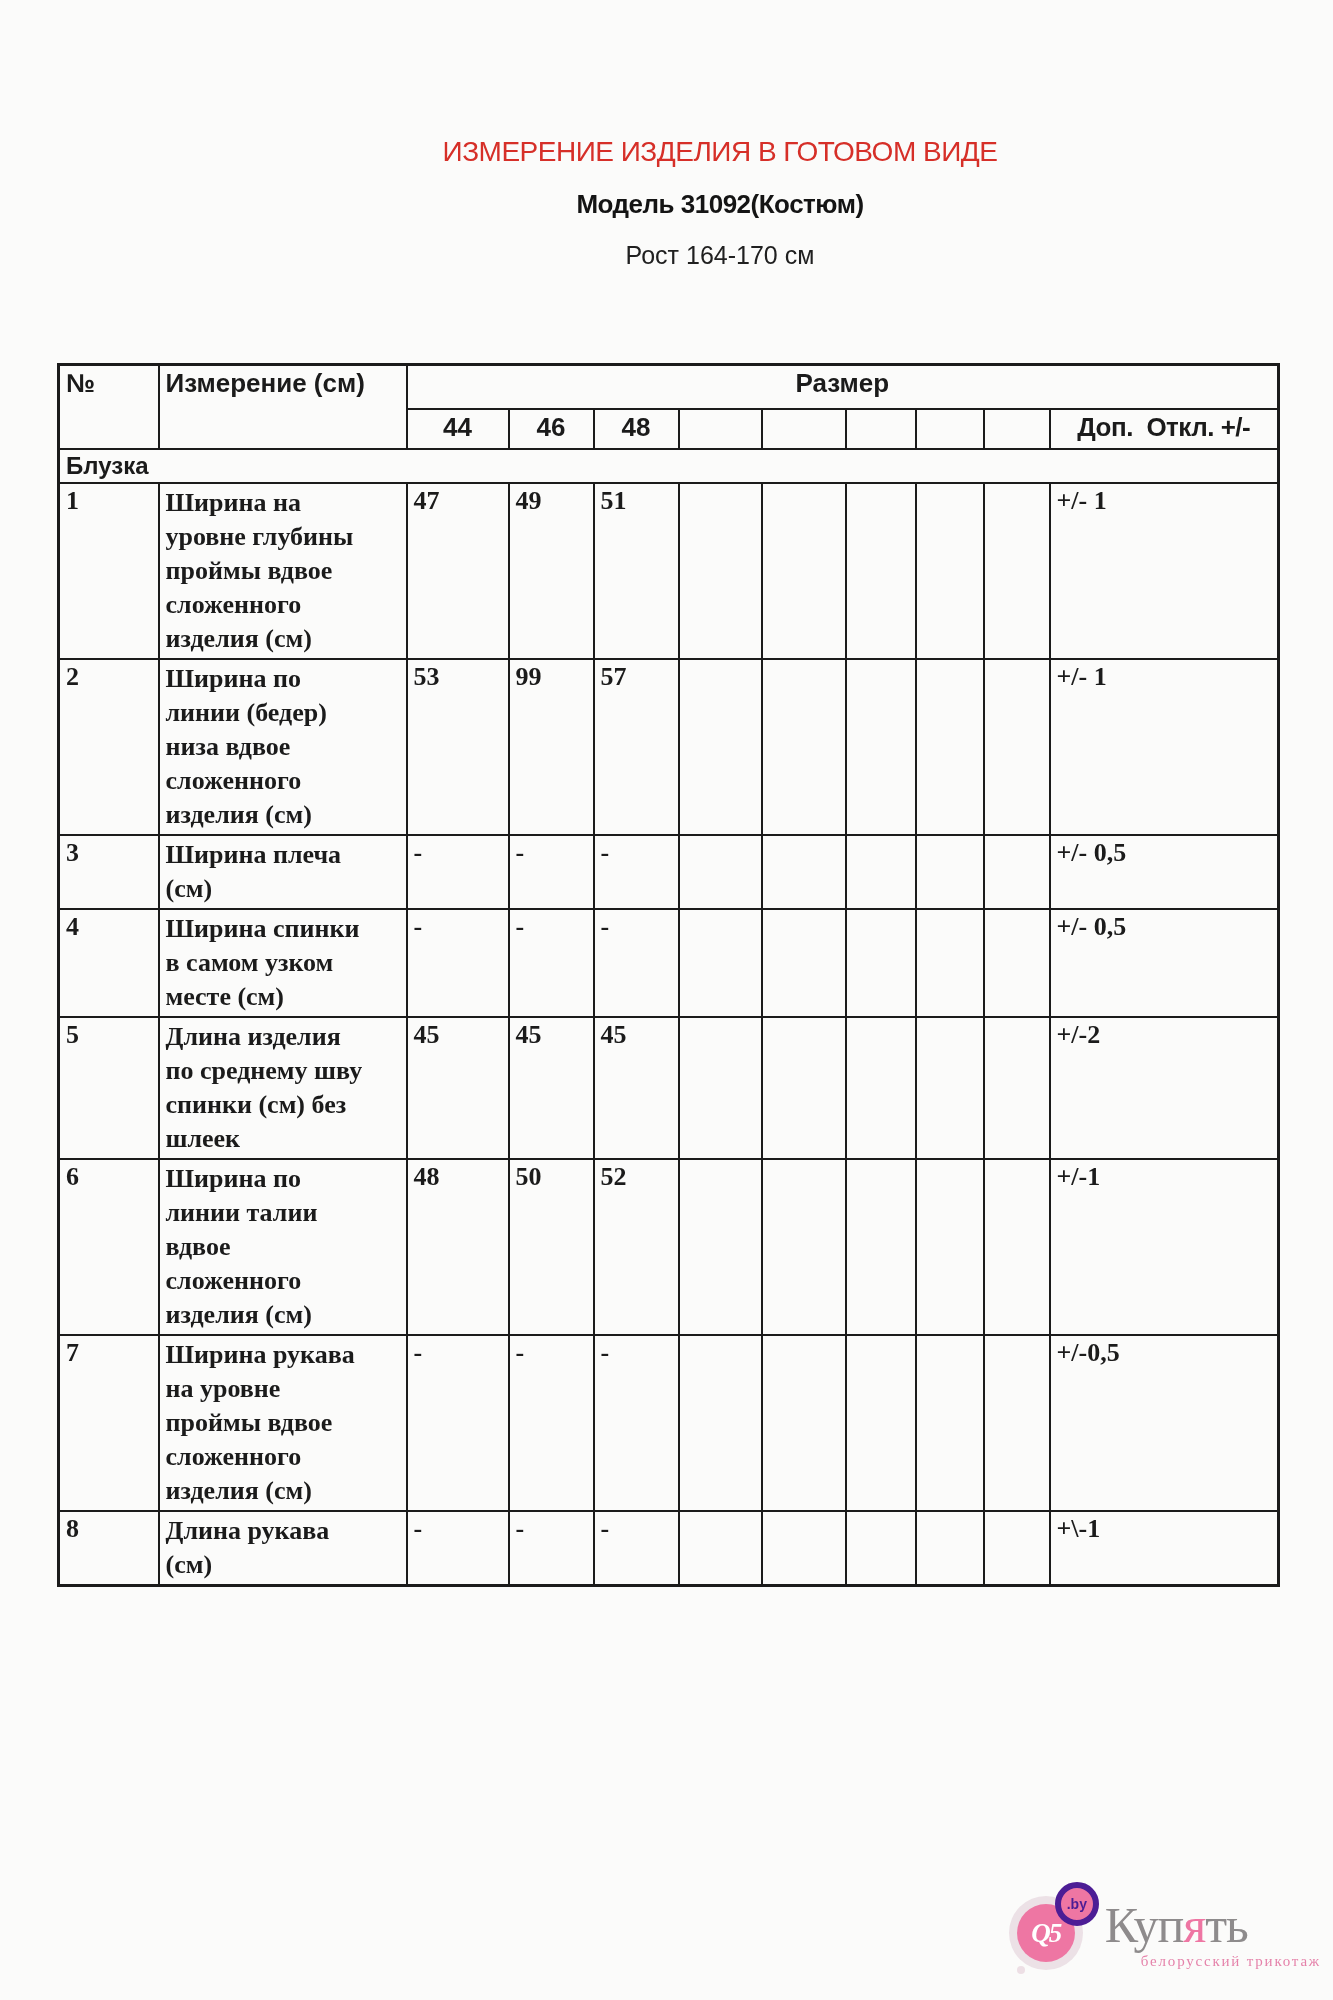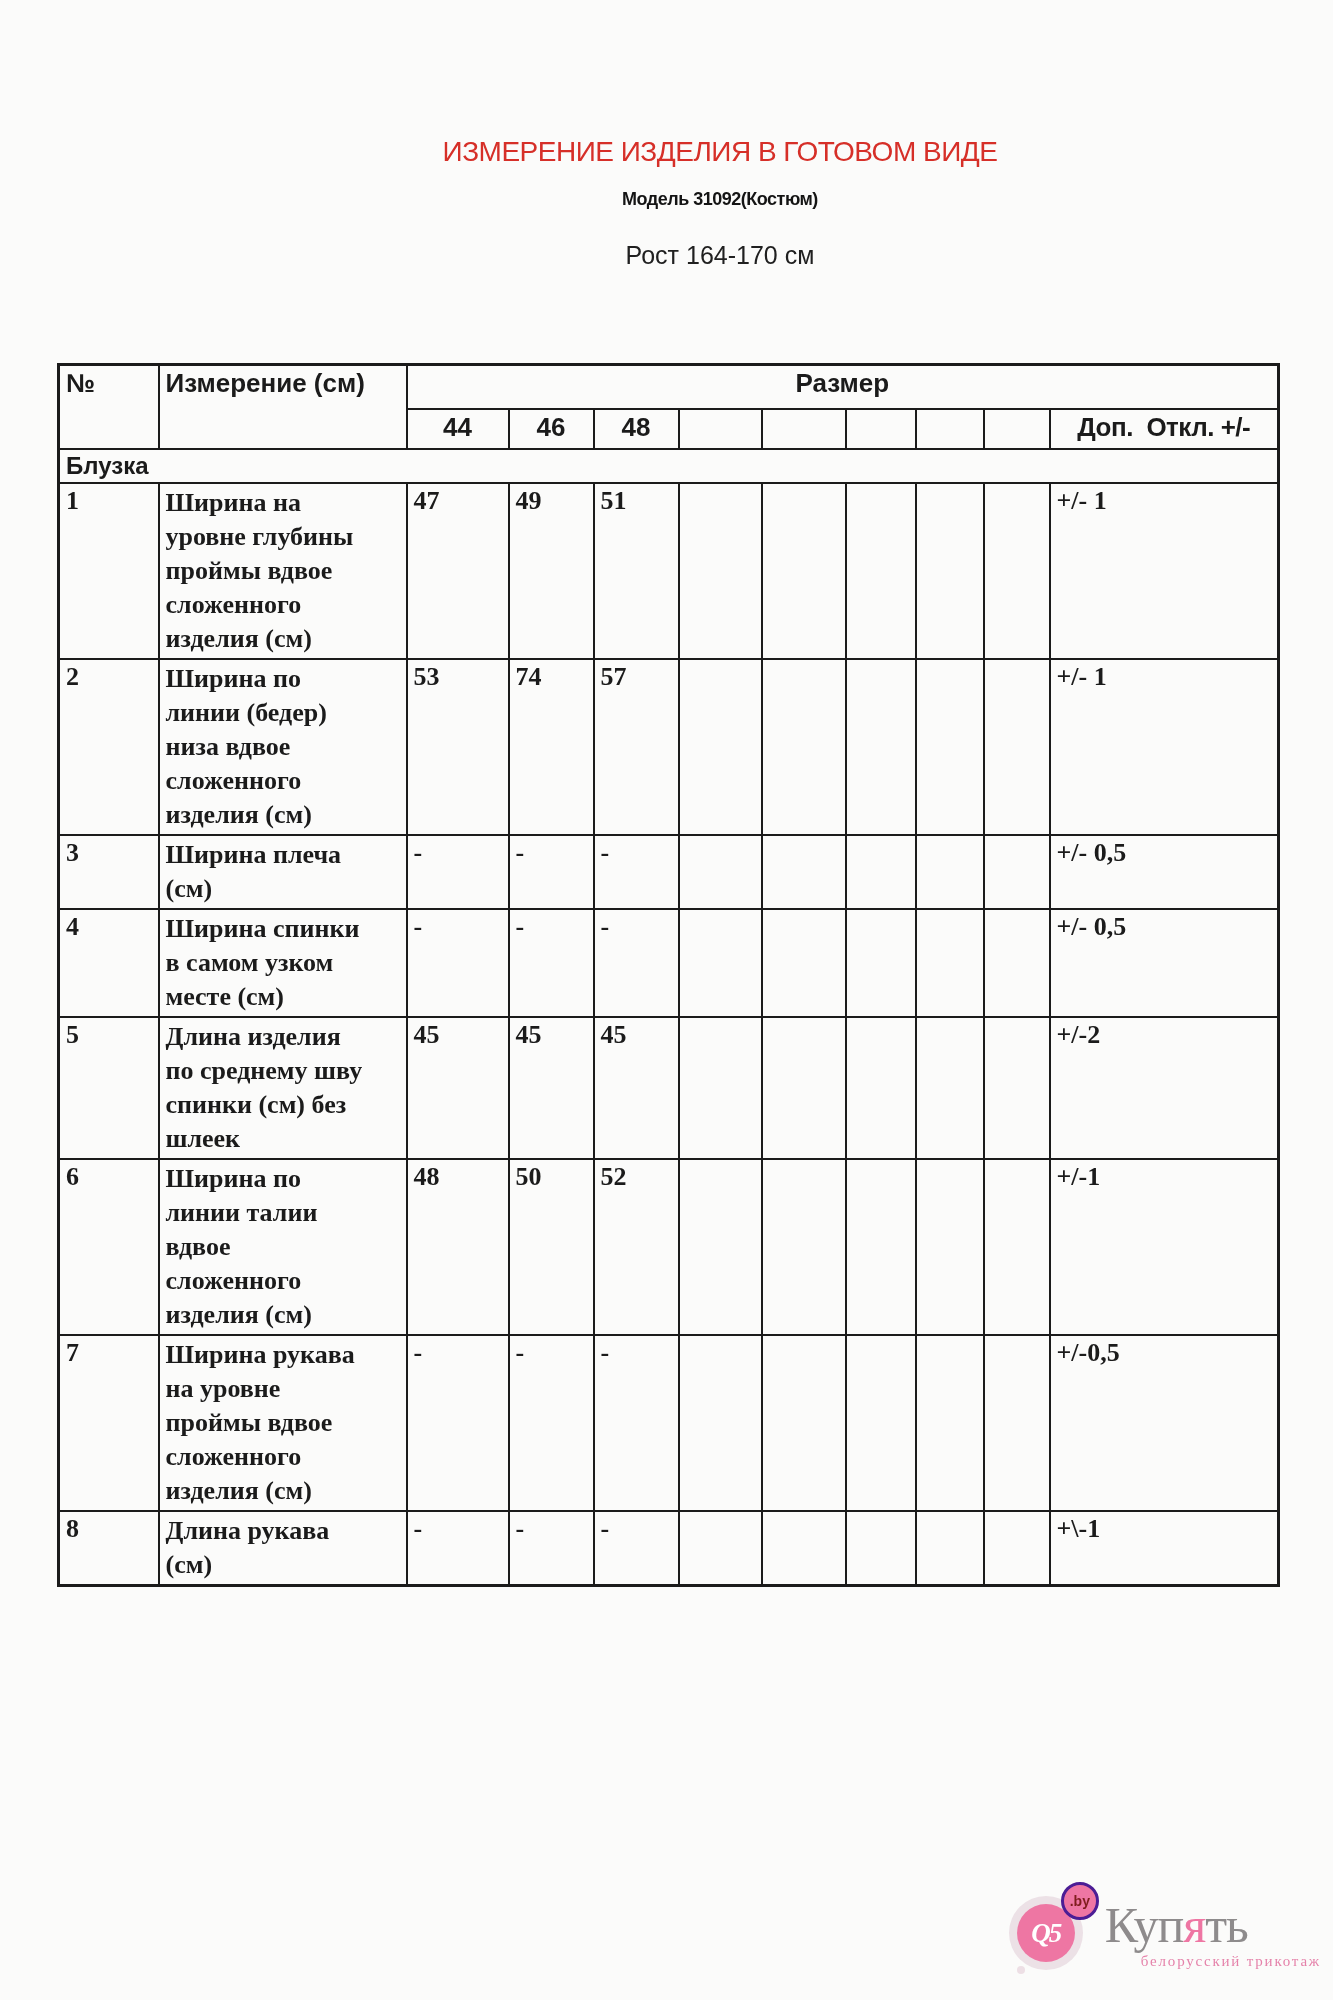--- a/index.html
+++ b/index.html
@@ -15,21 +15,21 @@
   }
   
   .headings{position:absolute;left:107px;right:0;top:0;text-align:center;}
   .doc-title{
     position:absolute;left:0;right:0;top:136px;
     font-size:28px;font-weight:normal;letter-spacing:-0.5px;
     color:#d62f28;
   }
   .doc-model{
     position:absolute;left:0;right:0;top:189px;
-    font-size:18px;font-weight:bold;color:#141414;letter-spacing:-0.5px;
+    font-size:26px;font-weight:bold;color:#141414;letter-spacing:-0.5px;
   }
   .doc-rost{
     position:absolute;left:0;right:0;top:241px;
     font-size:25px;font-weight:normal;color:#202020;
   }
   
   table.meas{
     position:absolute;left:57px;top:363px;
     width:1220px;
     border-collapse:collapse;table-layout:fixed;
@@ -83,22 +83,22 @@
     background:#ece1e6;display:flex;align-items:center;justify-content:center;
   }
   .q5-circle{
     width:58px;height:58px;border-radius:50%;background:#ee76a3;
     color:#fff;font-size:27px;font-weight:bold;font-style:italic;
     display:flex;align-items:center;justify-content:center;
     font-family:"Liberation Serif", serif;letter-spacing:-2px;
   }
   .by-circle{
     position:absolute;top:0;right:2px;width:32px;height:32px;border-radius:50%;
-    background:#ee76a3;border:3px solid #4c1d95;
-    color:#7f1d1d;font-size:14px;font-weight:bold;
+    background:#ee76a3;border:6px solid #4c1d95;
+    color:#4c1d95;font-size:14px;font-weight:bold;
     display:flex;align-items:center;justify-content:center;
   }
   .logo-dot{
     position:absolute;left:8px;bottom:0;width:8px;height:8px;border-radius:50%;
     background:#eddfe5;
   }
   .logo-text{margin-left:4px;padding-top:18px;}
   .kupyat{
     font-family:"Liberation Serif", serif;
     font-size:50px;line-height:1;color:#8e8b8c;letter-spacing:-1px;
@@ -175,21 +175,21 @@
       </tr>
 
       <tr class="r2">
         <td class="c-num">2</td>
         <td class="c-name">Ширина по
 линии (бедер)
 низа вдвое
 сложенного
 изделия (см)</td>
         <td class="c-val">53</td>
-        <td class="c-val">74</td>
+        <td class="c-val">99</td>
         <td class="c-val">57</td>
         <td class="c-val"></td>
         <td class="c-val"></td>
         <td class="c-val"></td>
         <td class="c-val"></td>
         <td class="c-val"></td>
         <td class="c-tol">+/- 1</td>
       </tr>
 
       <tr class="r3">

